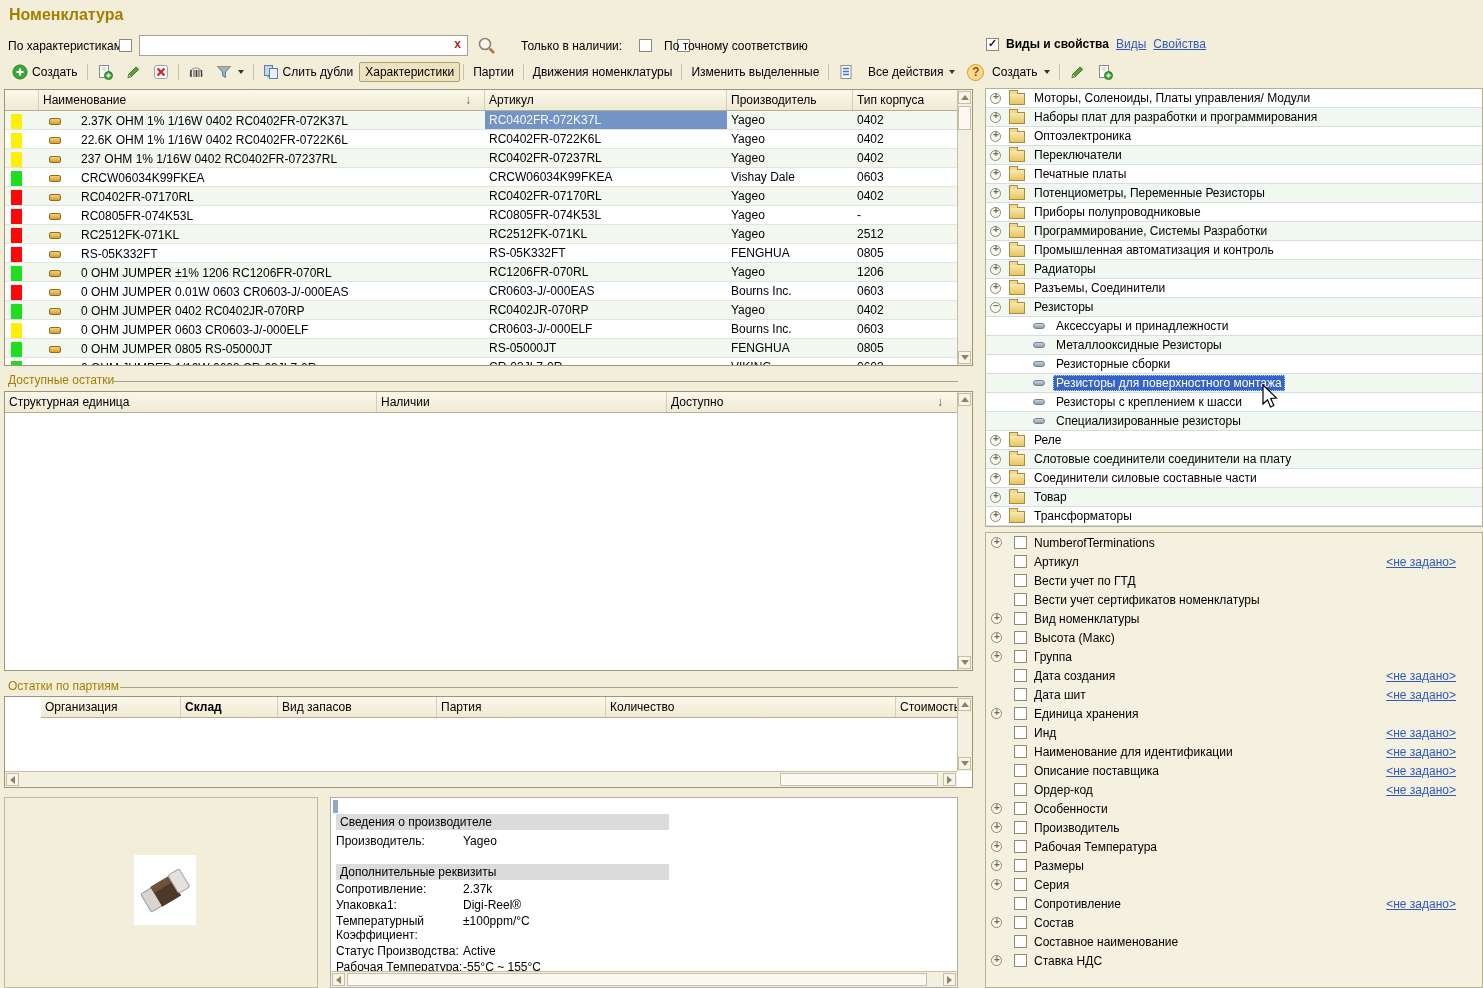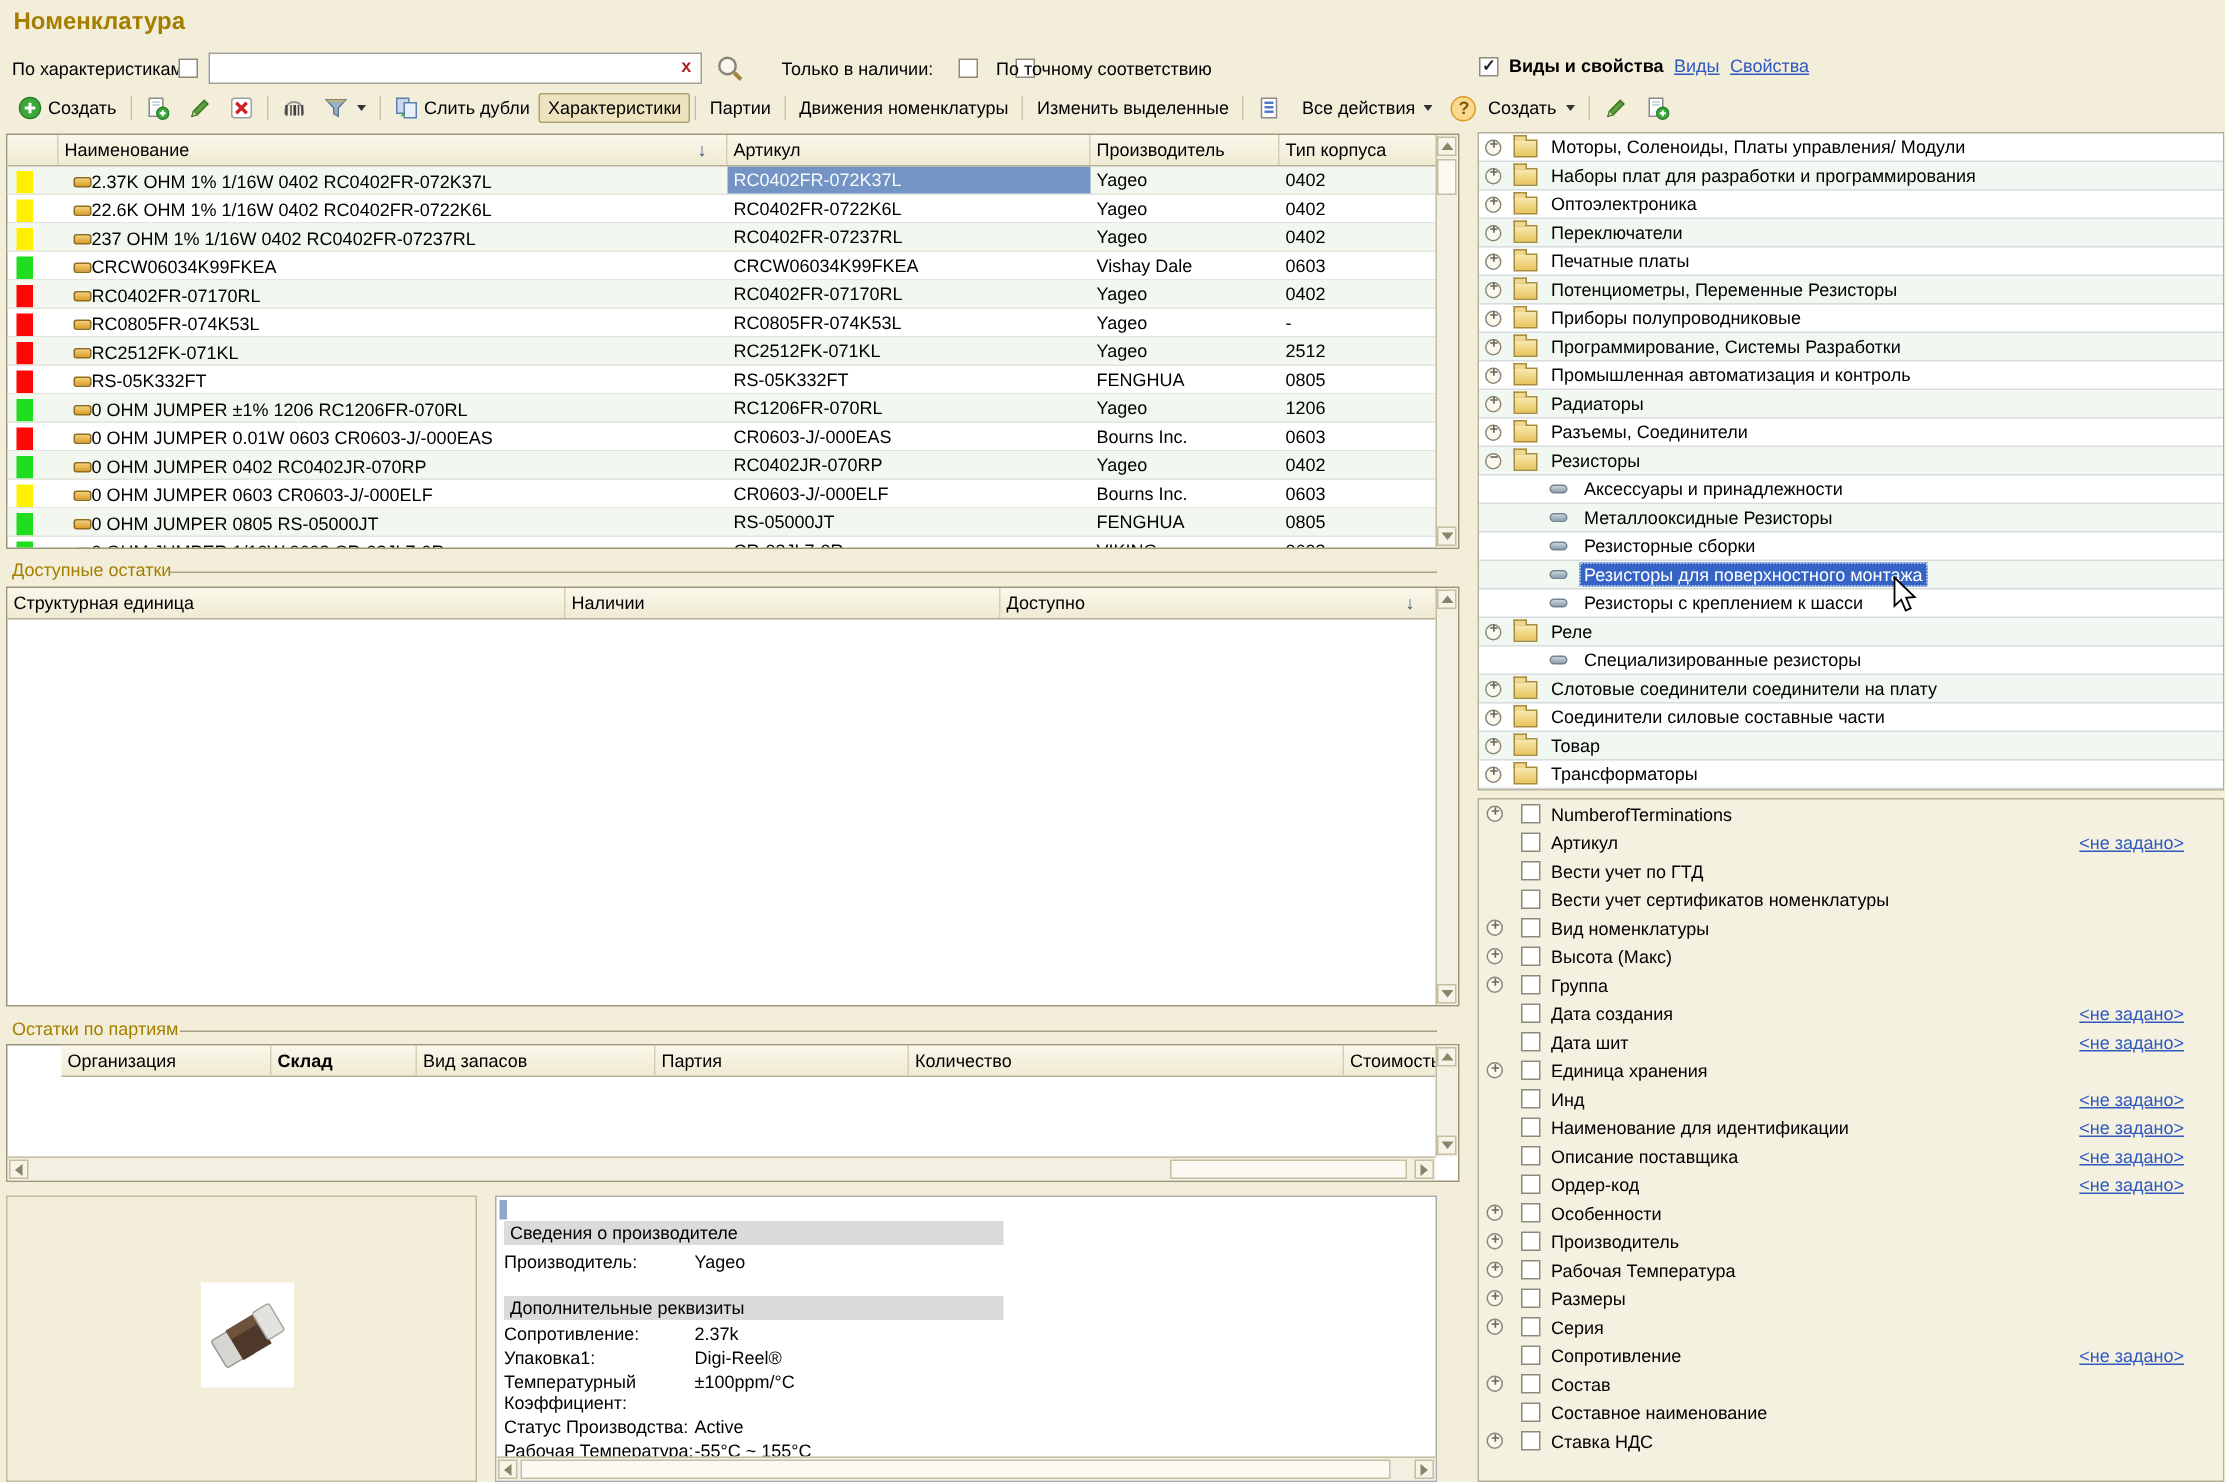--- a/index.html
+++ b/index.html
@@ -54,21 +54,21 @@
   .trow.selected .c2 { background:#7394C4; }
   .trow.selected .c2 span { color:#F7F9FB; }
   .c { padding:2px 4px 0 4px; white-space:nowrap; overflow:hidden; flex:none; }
   
   .items .hcell:nth-of-type(1), .items .c0 { width:34px; }
   .items .hcell:nth-of-type(2), .items .c1 { width:446px; }
   .items .hcell:nth-of-type(3), .items .c2 { width:242px; }
   .items .hcell:nth-of-type(4), .items .c3 { width:126px; }
   .items .hcell:nth-of-type(5), .items .c4 { flex:1; }
   .items .c0 { display:flex; align-items:center; padding-left:6px; }
-  .items .c1 { display:flex; align-items:center; gap:0; padding-left:10px; }
+  .items .c1 { display:flex; align-items:center; gap:20px; padding-left:10px; }
   .status { width:11px; height:15px; display:inline-block; flex:none; }
   .status.yellow { background:#FFF000; }
   .status.green  { background:#1FDD1F; }
   .status.red    { background:#FF0707; }
   .item-icon { width:12px; height:7px; border-radius:2px; flex:none;
         background:linear-gradient(#F4D07C,#D99F2B); border:1px solid #8F6D1D; }
   
   .avail .hcell:nth-of-type(1) { width:372px; }
   .avail .hcell:nth-of-type(2) { width:290px; }
   .avail .hcell:nth-of-type(3) { flex:1; }
@@ -752,32 +752,32 @@
         <span class="tlabel">Резисторы для поверхностного монтажа</span>
       </div>
 
       <div class="titem child">
         <span class="expander"></span>
 
         <span class="dash-ic"></span>
         <span class="tlabel">Резисторы с креплением к шасси</span>
       </div>
 
-      <div class="titem folder plus">
-        <span class="expander"></span>
-        <span class="folder-ic"></span>
-
-        <span class="tlabel">Реле</span>
-      </div>
-
       <div class="titem child">
         <span class="expander"></span>
 
         <span class="dash-ic"></span>
         <span class="tlabel">Специализированные резисторы</span>
+      </div>
+
+      <div class="titem folder plus">
+        <span class="expander"></span>
+        <span class="folder-ic"></span>
+
+        <span class="tlabel">Реле</span>
       </div>
 
       <div class="titem folder plus">
         <span class="expander"></span>
         <span class="folder-ic"></span>
 
         <span class="tlabel">Слотовые соединители соединители на плату</span>
       </div>
 
       <div class="titem folder plus">

